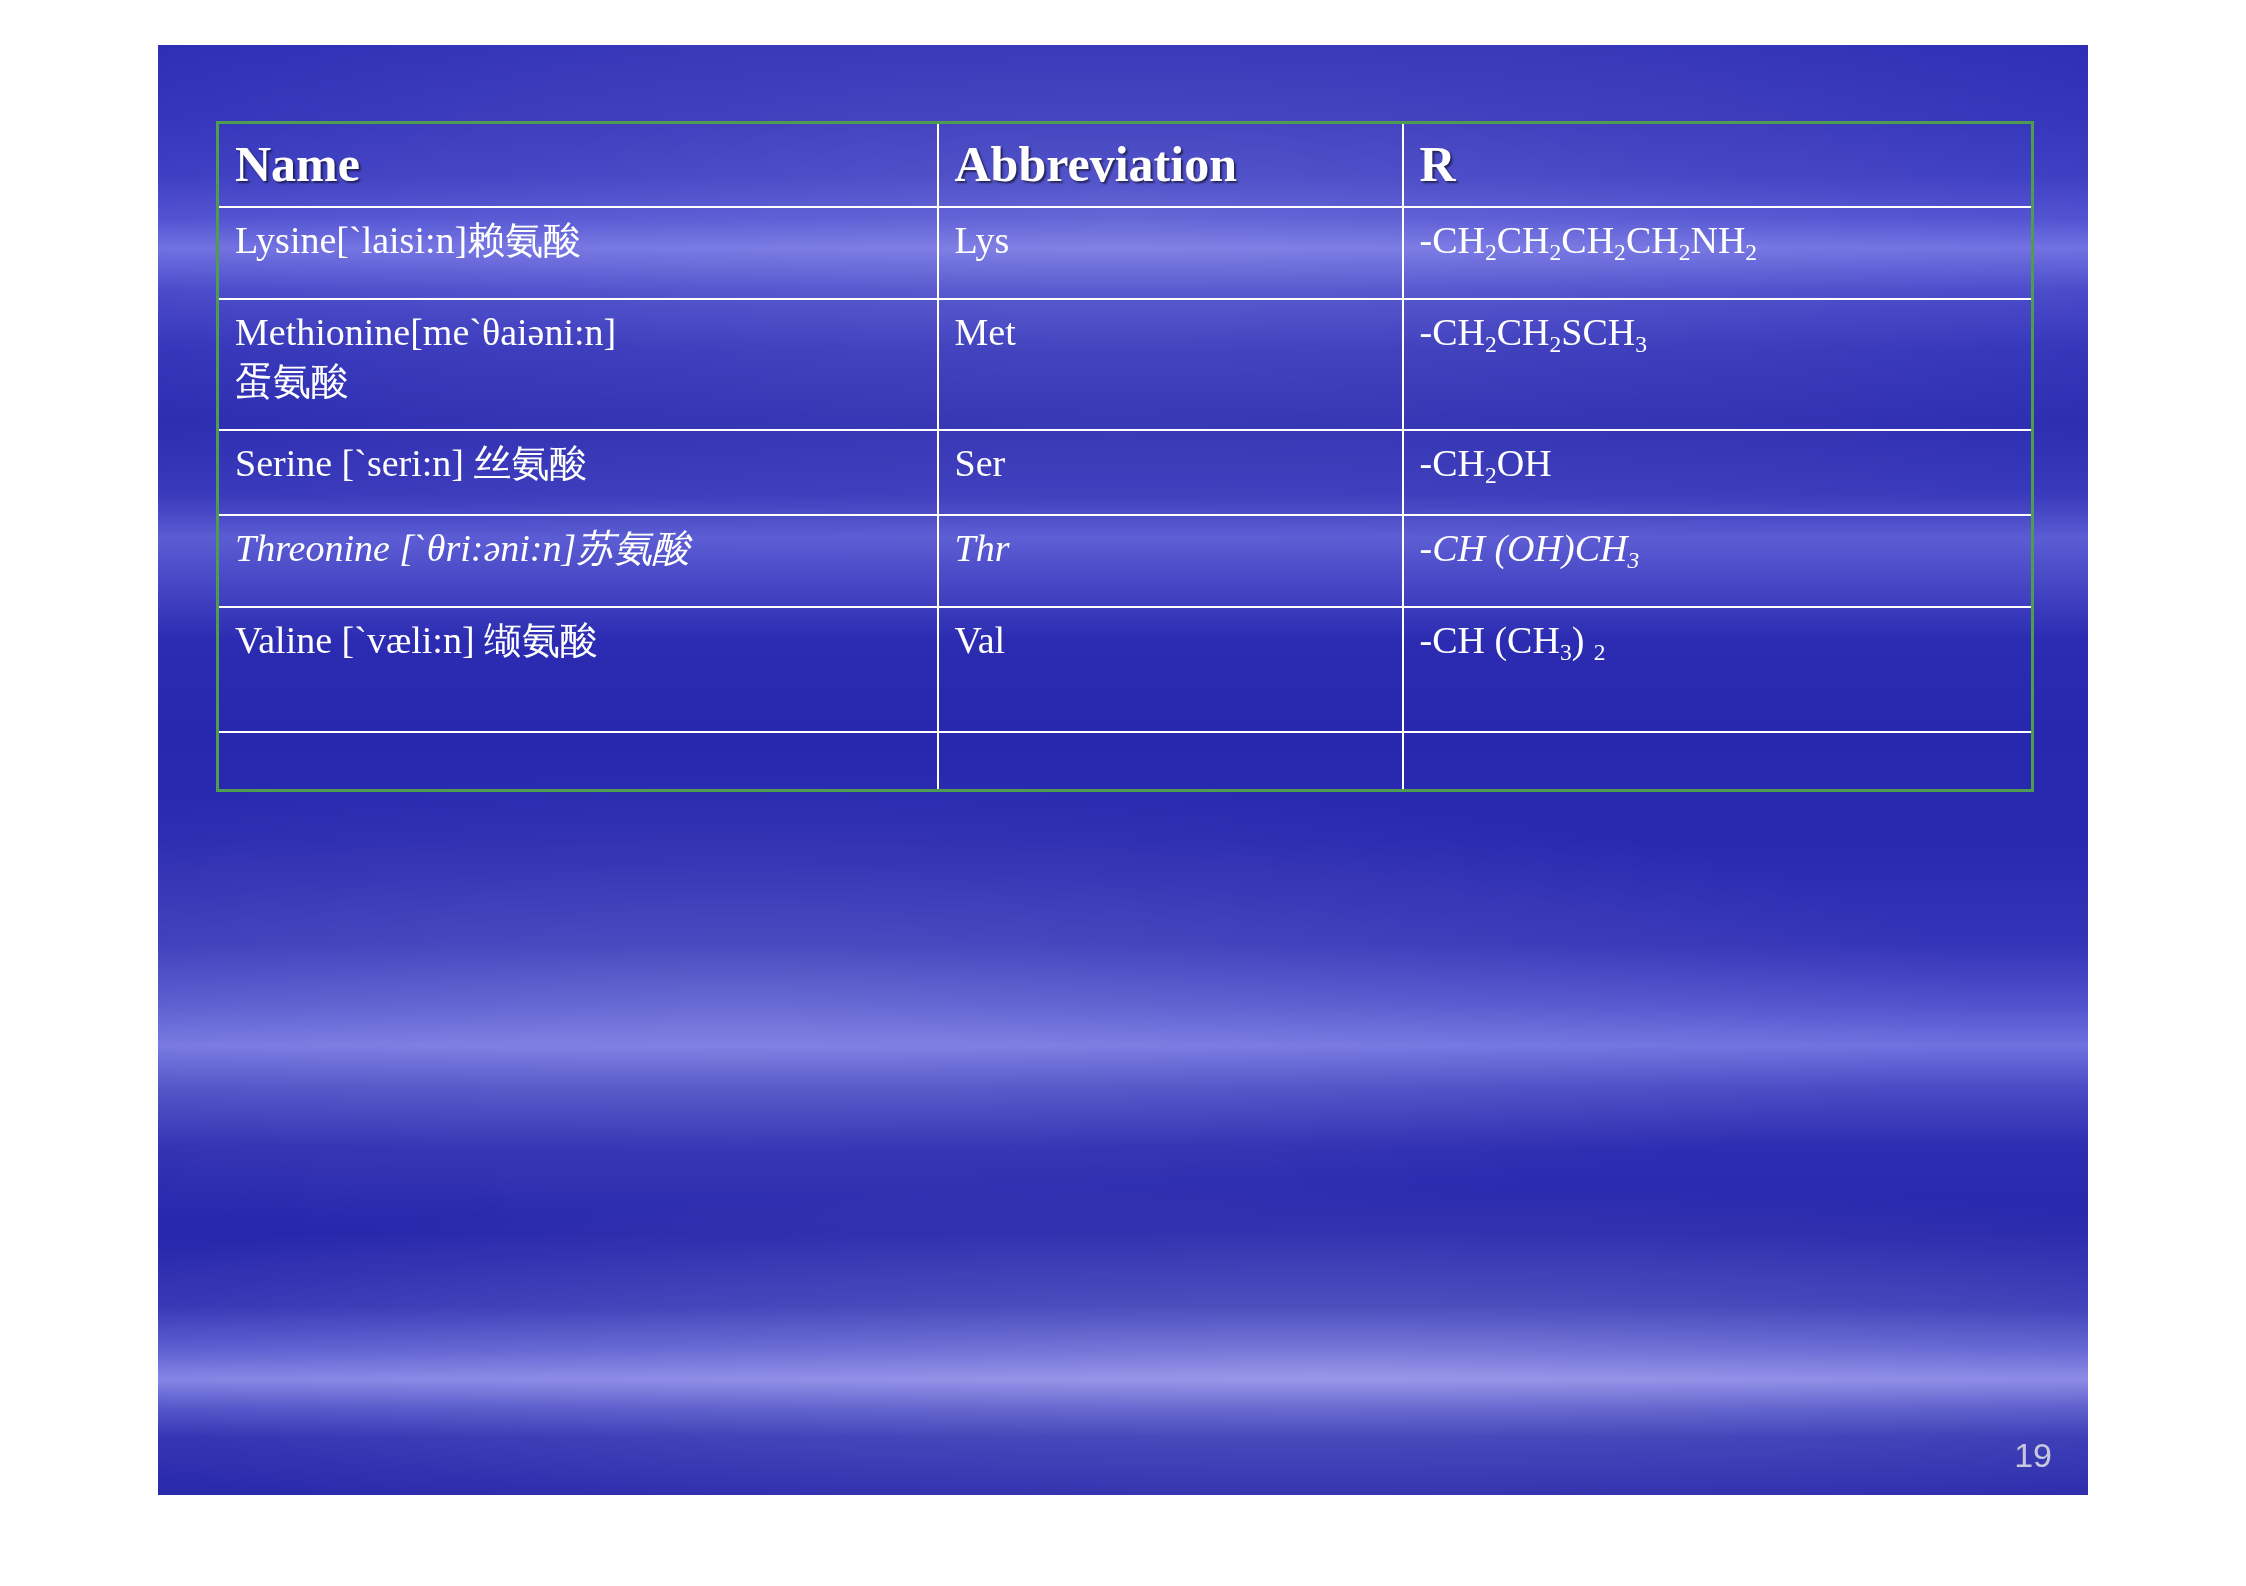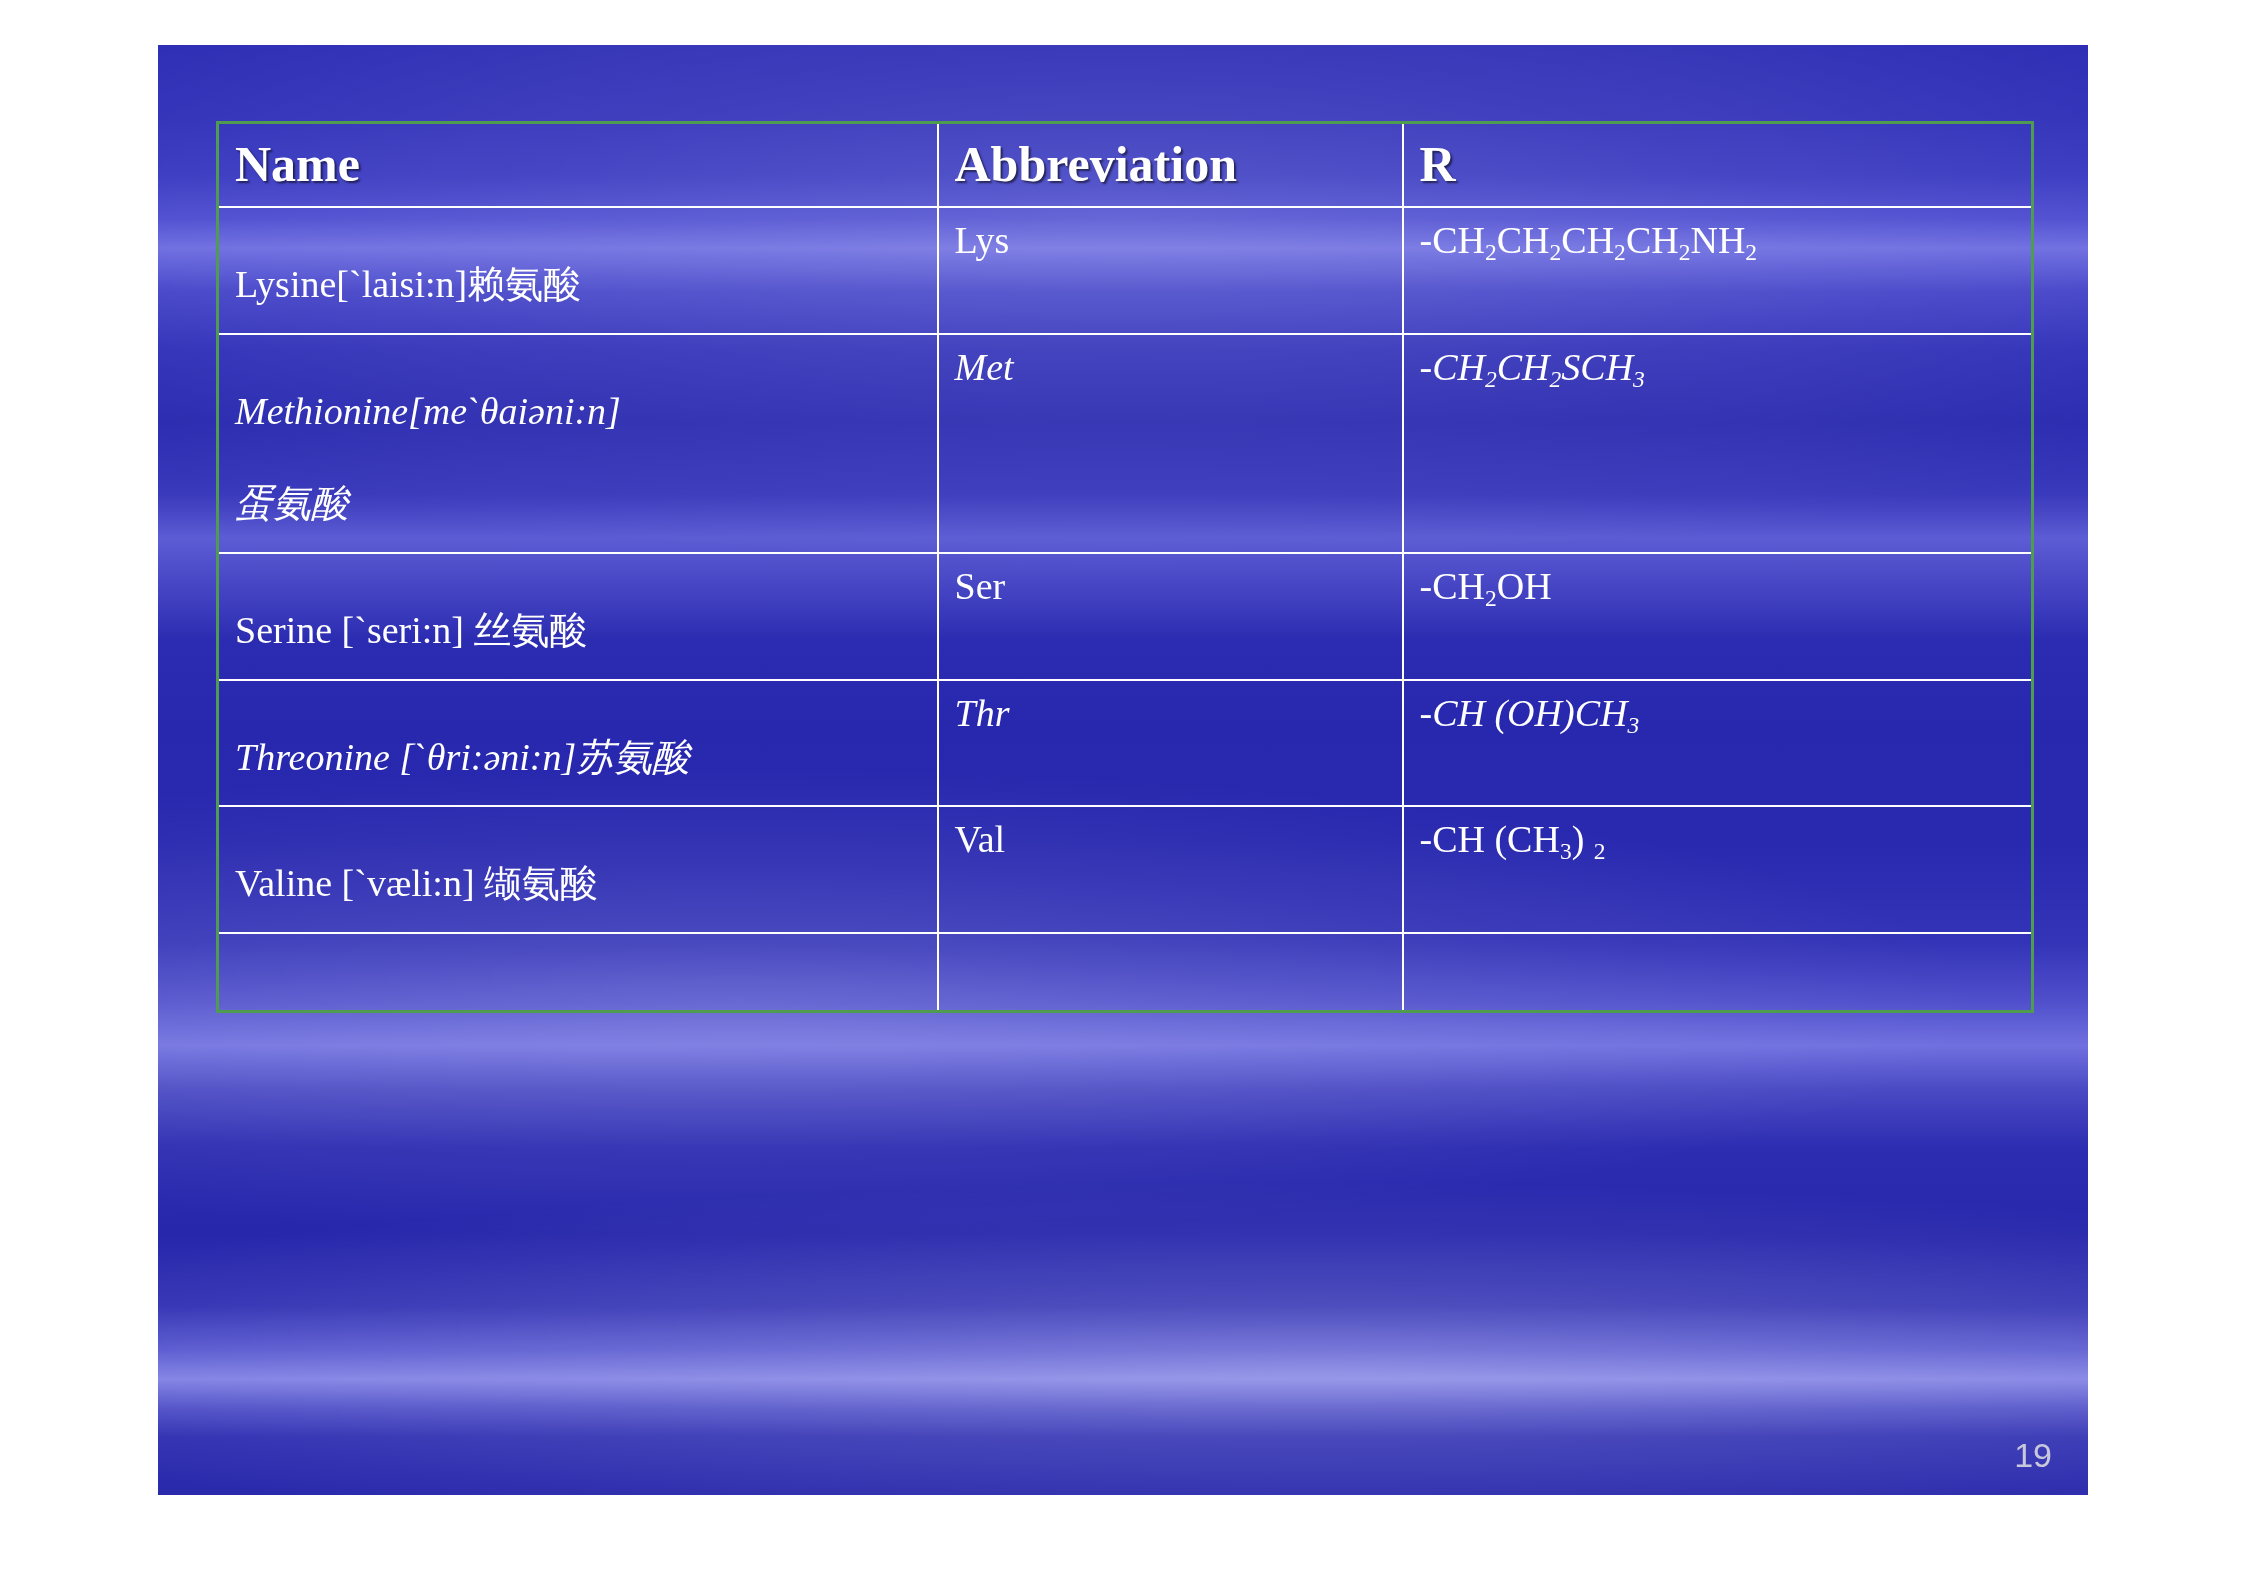--- a/index.html
+++ b/index.html
@@ -95,21 +95,21 @@
   }
   table.amino-table th.col-left,
   table.amino-table td.col-left { border-left: 3px solid #4f9b4f; }
   table.amino-table th.col-right,
   table.amino-table td.col-right { border-right: 3px solid #4f9b4f; }
 
   col.c-name { width: 720px; }
   col.c-abbr { width: 465px; }
   col.c-r    { width: 630px; }
 
-  .cell-line2 { display: block; margin-top: 44px; }
+  .cell-line2 { display: block; }
 
   sub { font-size: 0.62em; vertical-align: -0.28em; }
 
   .page-number {
     position: absolute;
     right: 36px;
     bottom: 20px;
     color: #c8c8dc;
     font-size: 34px;
     font-family: "Liberation Sans", sans-serif;
@@ -135,21 +135,21 @@
       </tr>
     </thead>
     <tbody id="table-body">
         <tr style="height: 92px;">
           <td class="col-left">
             <span class="cell-line2">Lysine[ˋlaisi:n]赖氨酸</span>
           </td>
           <td>Lys</td>
           <td class="col-right">-CH<sub>2</sub>CH<sub>2</sub>CH<sub>2</sub>CH<sub>2</sub>NH<sub>2</sub></td>
         </tr>
-        <tr style="height: 119px; font-style: italic;">
+        <tr style="height: 119px;">
           <td class="col-left">
             <span class="cell-line2">Methionine[meˋθaiəni:n]</span>
             <span class="cell-line2">蛋氨酸</span>
           </td>
           <td>Met</td>
           <td class="col-right">-CH<sub>2</sub>CH<sub>2</sub>SCH<sub>3</sub></td>
         </tr>
         <tr style="height: 72px;">
           <td class="col-left">
             <span class="cell-line2">Serine [ˋseri:n] 丝氨酸</span>

